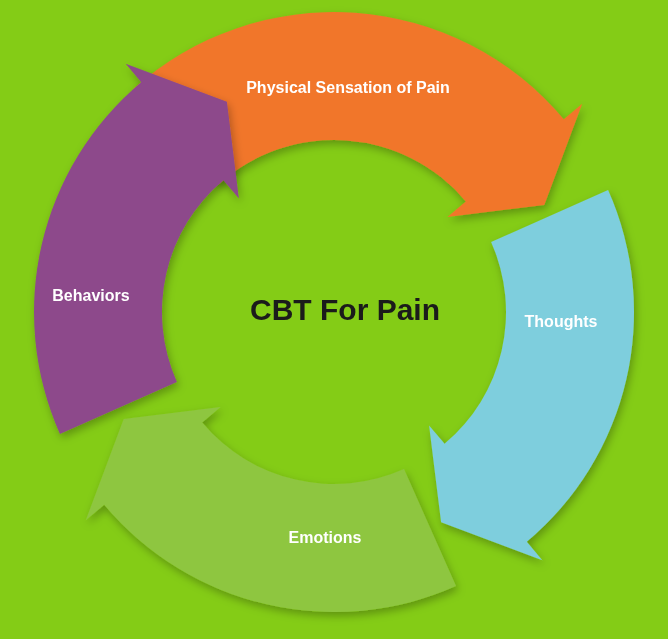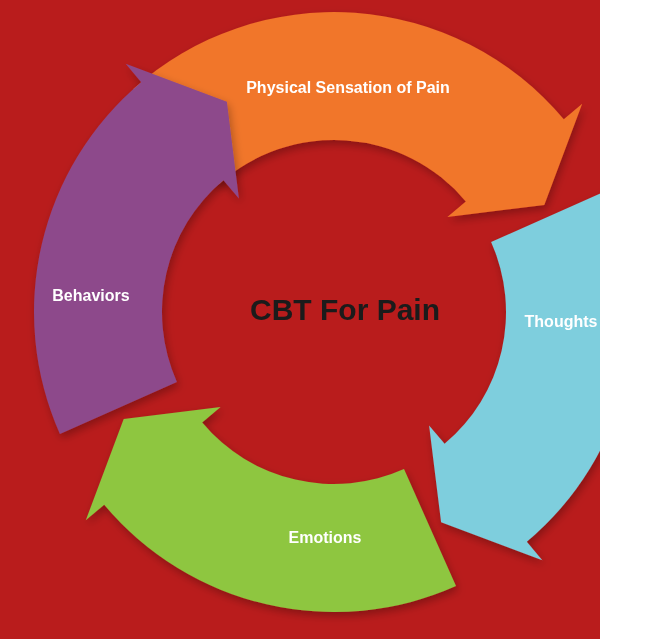--- a/index.html
+++ b/index.html
@@ -3,23 +3,23 @@
 <meta charset="utf-8">
 <style>
   html, body {
     margin: 0;
     padding: 0;
     background: #ffffff;
     font-family: "Liberation Sans", sans-serif;
   }
   .canvas {
     position: relative;
-    width: 600px;
+    width: 668px;
     height: 639px;
-    background: #b91c1c;
+    background: #84cc16;
     overflow: hidden;
   }
   svg { display: block; }
   .segment-label {
     font-family: "Liberation Sans", sans-serif;
     font-size: 16px;
     font-weight: 700;
     fill: #ffffff;
   }
   .diagram-title {

